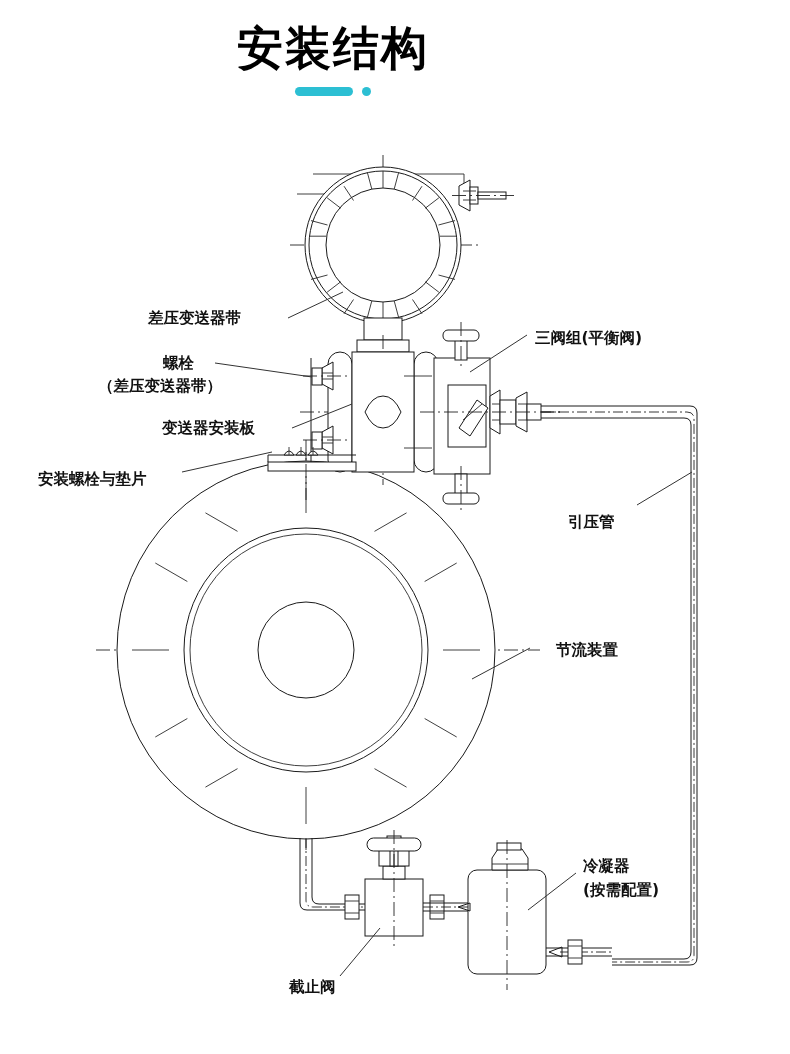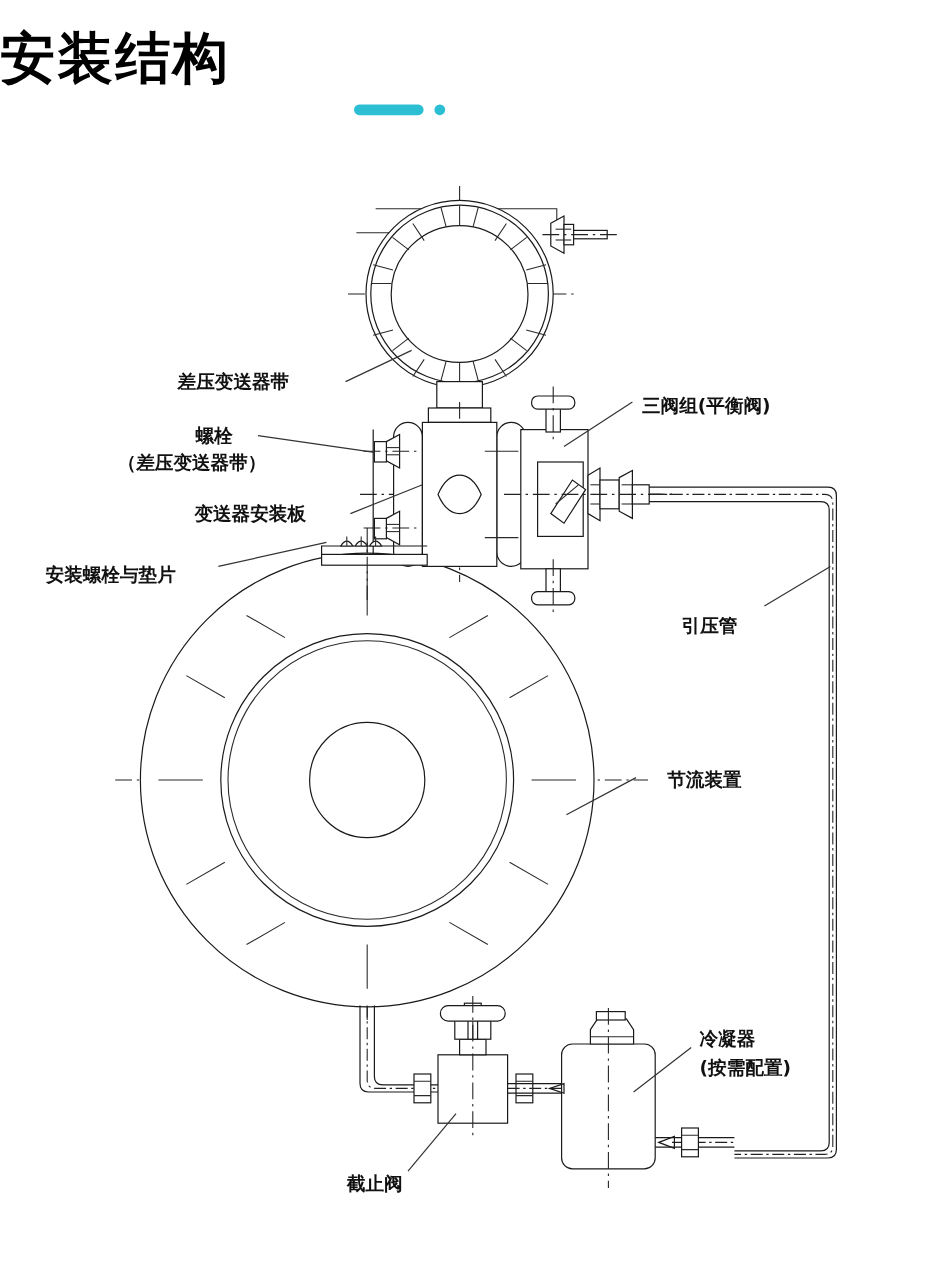--- a/index.html
+++ b/index.html
@@ -18,21 +18,21 @@
     position: relative;
     width: 790px;
     height: 1054px;
     background: #ffffff;
   }
   .title-block {
     position: absolute;
     top: 22px;
     left: 0;
     width: 666px;
-    text-align: left;
+    text-align: center;
   }
   .page-title {
     font-size: 46px;
     font-weight: bold;
     color: #000000;
     letter-spacing: 2px;
     line-height: 1.15;
     font-family: "DejaVu Sans", "Liberation Sans", sans-serif;
   }
   .title-underline {

